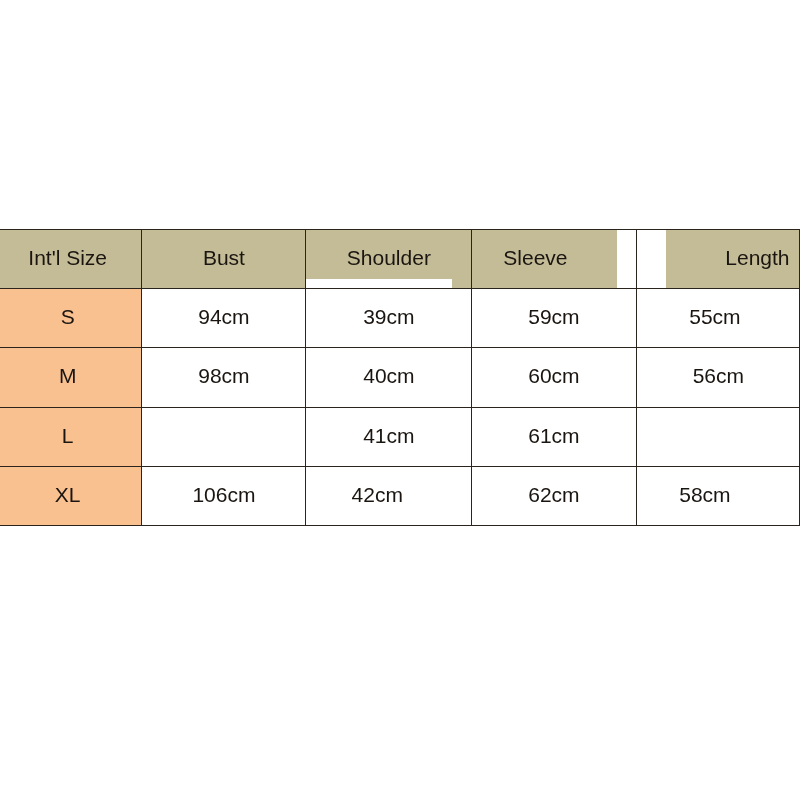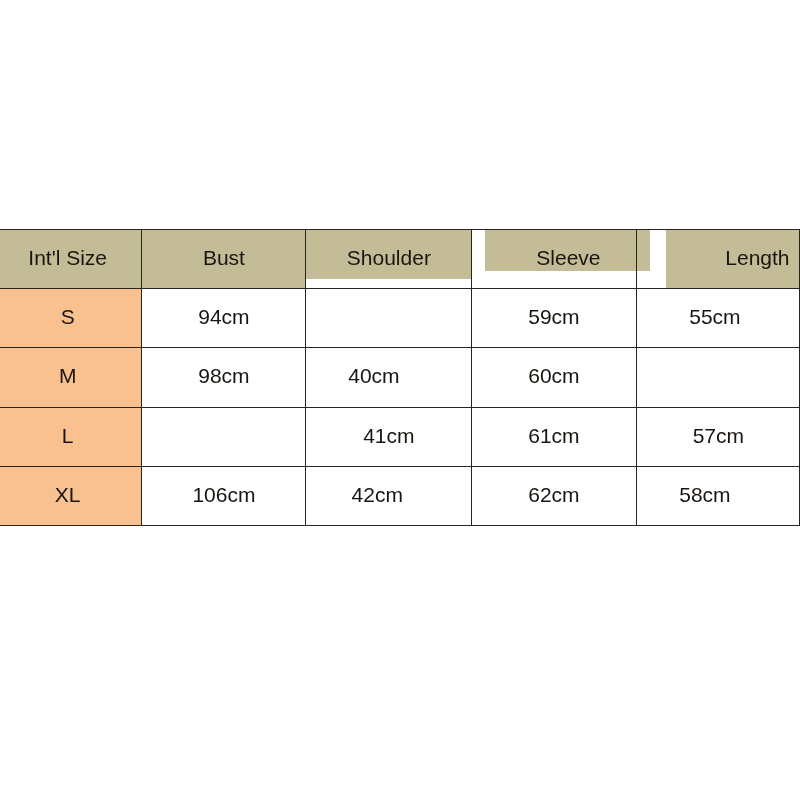--- a/index.html
+++ b/index.html
@@ -65,64 +65,67 @@
 
     <div class="cell hdr" style="left:0px;top:0.75px;width:147.6px;height:59px">
         <span class="txt" style="top:29.32px">Int'l Size</span>
       </div>
     <div class="cell hdr" style="left:147.6px;top:0.75px;width:164.8px;height:59px">
         <span class="txt" style="top:29.32px">Bust</span>
       </div>
     <div class="cell hdr" style="left:312.4px;top:0.75px;width:165.15px;height:50px">
         <span class="txt" style="top:29.32px">Shoulder</span>
       </div>
-    <div class="cell hdr" style="left:492px;top:0.75px;width:165px;height:42px">
+    <div class="cell hdr" style="left:459px;top:0.75px;width:165px;height:59px">
         <span class="txt" style="top:29.32px">Sleeve</span>
       </div>
     <div class="cell hdr" style="left:673px;top:0.75px;width:181px;height:59px">
         <span class="txt" style="top:29.32px">Length</span>
       </div>
 
     <div class="cell size" style="left:0px;top:59.75px;width:147.6px;height:59.75px">
         <span class="txt" style="top:29.22px">S</span>
       </div>
     <div class="cell val" style="left:147.6px;top:59.75px;width:164.8px;height:59.75px">
         <span class="txt" style="top:29.22px">94cm</span>
+      </div>
+    <div class="cell val" style="left:312.4px;top:59.75px;width:165.15px;height:59.75px">
+        <span class="txt" style="top:29.22px">39cm</span>
       </div>
     <div class="cell val" style="left:477.55px;top:59.75px;width:165px;height:59.75px">
         <span class="txt" style="top:29.22px">59cm</span>
       </div>
     <div class="cell val" style="left:642.55px;top:59.75px;width:157px;height:59.75px">
         <span class="txt" style="top:29.22px">55cm</span>
       </div>
 
     <div class="cell size" style="left:0px;top:119.5px;width:147.6px;height:59.25px">
         <span class="txt" style="top:28.97px">M</span>
       </div>
     <div class="cell val" style="left:147.6px;top:119.5px;width:164.8px;height:59.25px">
         <span class="txt" style="top:28.97px">98cm</span>
       </div>
-    <div class="cell val" style="left:302px;top:119.5px;width:156px;height:59.25px">
+    <div class="cell val" style="left:317px;top:119.5px;width:156px;height:59.25px">
         <span class="txt" style="top:28.97px">40cm</span>
       </div>
     <div class="cell val" style="left:477.55px;top:119.5px;width:165px;height:59.25px">
         <span class="txt" style="top:28.97px">60cm</span>
+      </div>
+    <div class="cell val" style="left:642.55px;top:119.5px;width:163.75px;height:59.25px">
+        <span class="txt" style="top:28.97px">56cm</span>
       </div>
 
     <div class="cell size" style="left:0px;top:178.75px;width:147.6px;height:59.25px">
         <span class="txt" style="top:29.02px">L</span>
       </div>
     <div class="cell val" style="left:312.4px;top:178.75px;width:165.15px;height:59.25px">
         <span class="txt" style="top:29.02px">41cm</span>
       </div>
     <div class="cell val" style="left:477.55px;top:178.75px;width:165px;height:59.25px">
         <span class="txt" style="top:29.02px">61cm</span>
-      </div>
-    <div class="cell val" style="left:642.55px;top:178.75px;width:163.75px;height:59.25px">
-        <span class="txt" style="top:29.02px">57cm</span>
       </div>
 
     <div class="cell size" style="left:0px;top:238px;width:147.6px;height:59px">
         <span class="txt" style="top:29.07px">XL</span>
       </div>
     <div class="cell val" style="left:147.6px;top:238px;width:164.8px;height:59px">
         <span class="txt" style="top:29.07px">106cm</span>
       </div>
     <div class="cell val" style="left:312.4px;top:238px;width:142px;height:59px">
         <span class="txt" style="top:29.07px">42cm</span>

